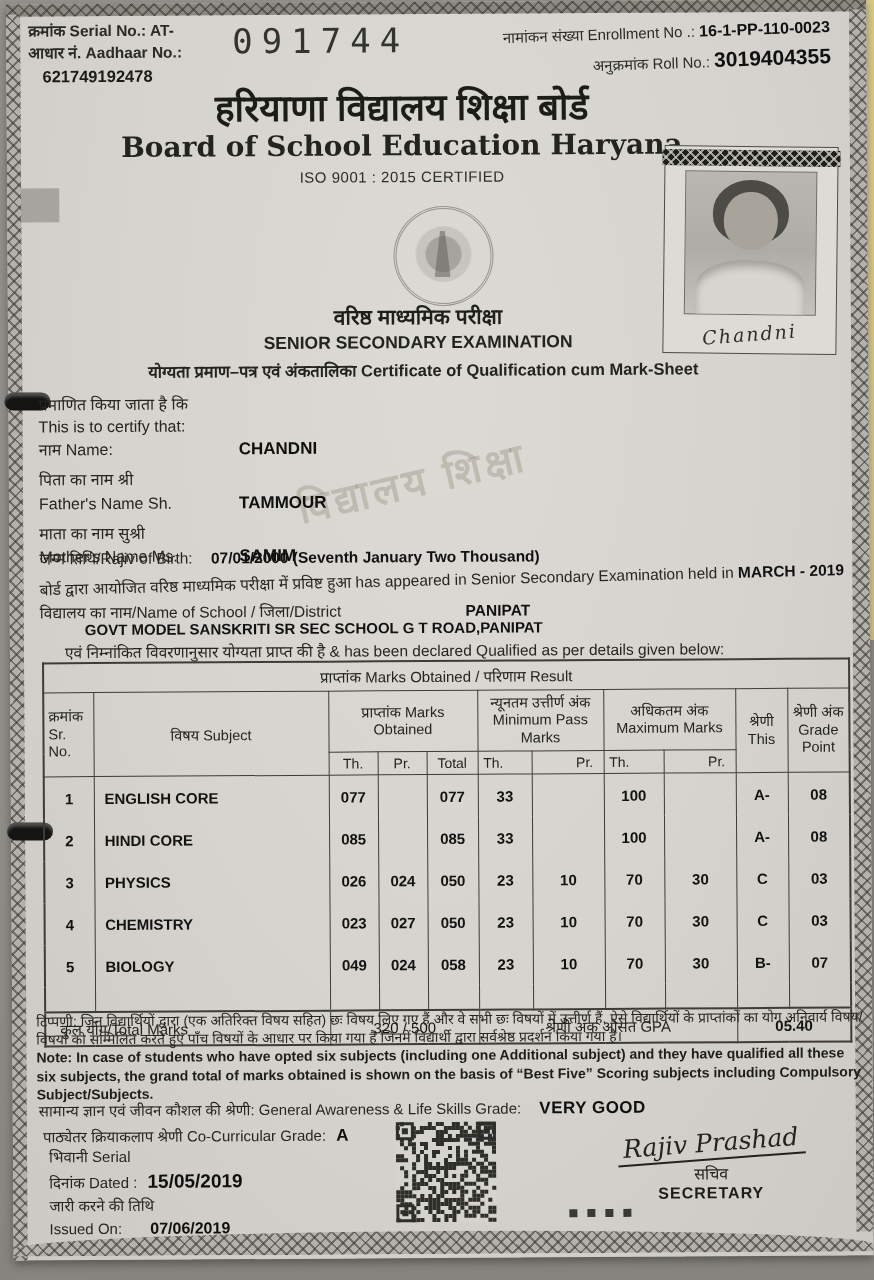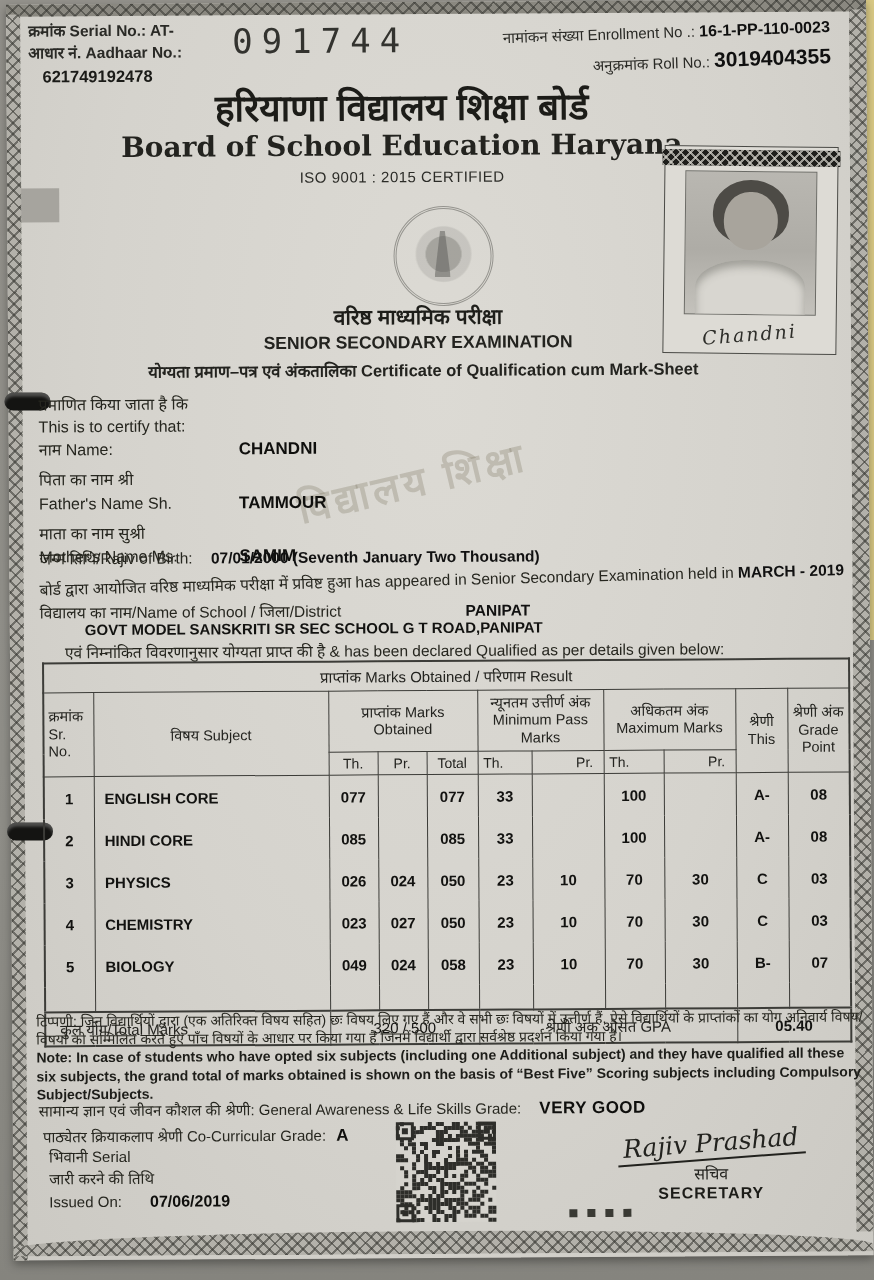--- a/index.html
+++ b/index.html
@@ -328,20 +328,24 @@
       <span>सामान्य ज्ञान एवं जीवन कौशल की श्रेणी: General Awareness &amp; Life Skills Grade:</span>
       <span class="ga-val">VERY GOOD</span>
     </div>
     <div class="abs cc-line">
       <span>पाठ्येतर क्रियाकलाप श्रेणी Co-Curricular Grade:</span>
       <span class="cc-val">A</span>
     </div>
 
     <div class="abs footer-left">
       <div>भिवानी Serial</div>
+      <div>
+        <span>दिनांक Dated :</span>
+        <span class="dated-val">15/05/2019</span>
+      </div>
       <div>जारी करने की तिथि</div>
       <div>
         <span>Issued On:</span>
         <span class="issued-val">07/06/2019</span>
       </div>
     </div>
 
     <div class="qr">
       <b class="qf qf1"></b>
       <b class="qf qf2"></b>

